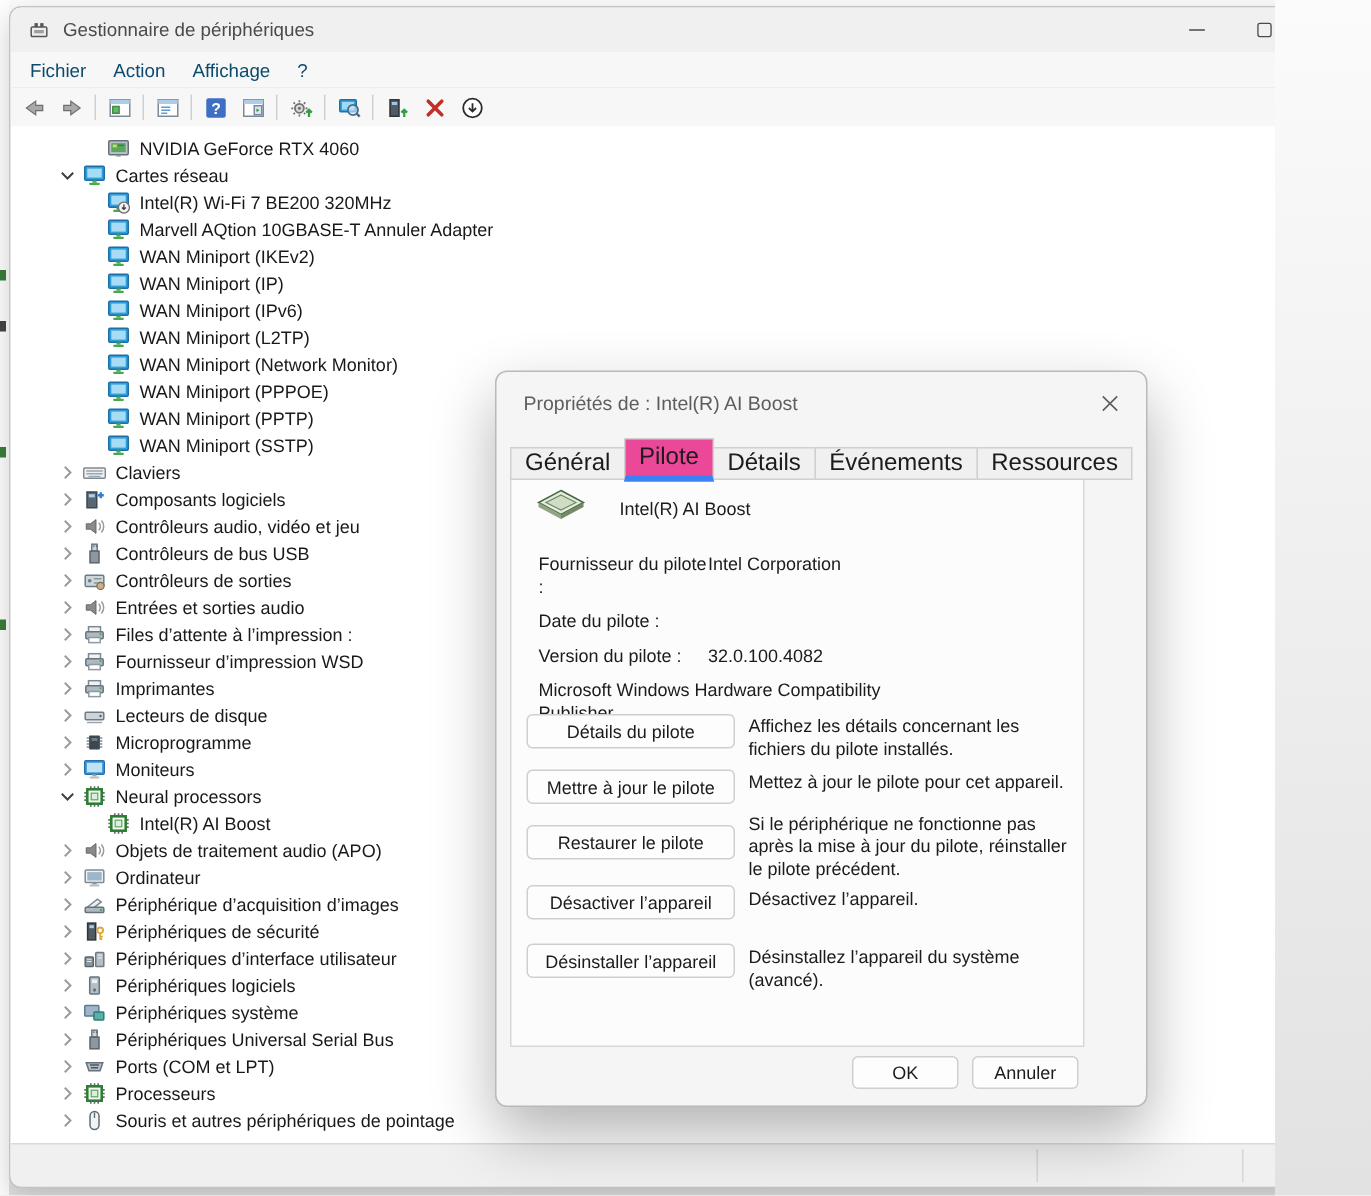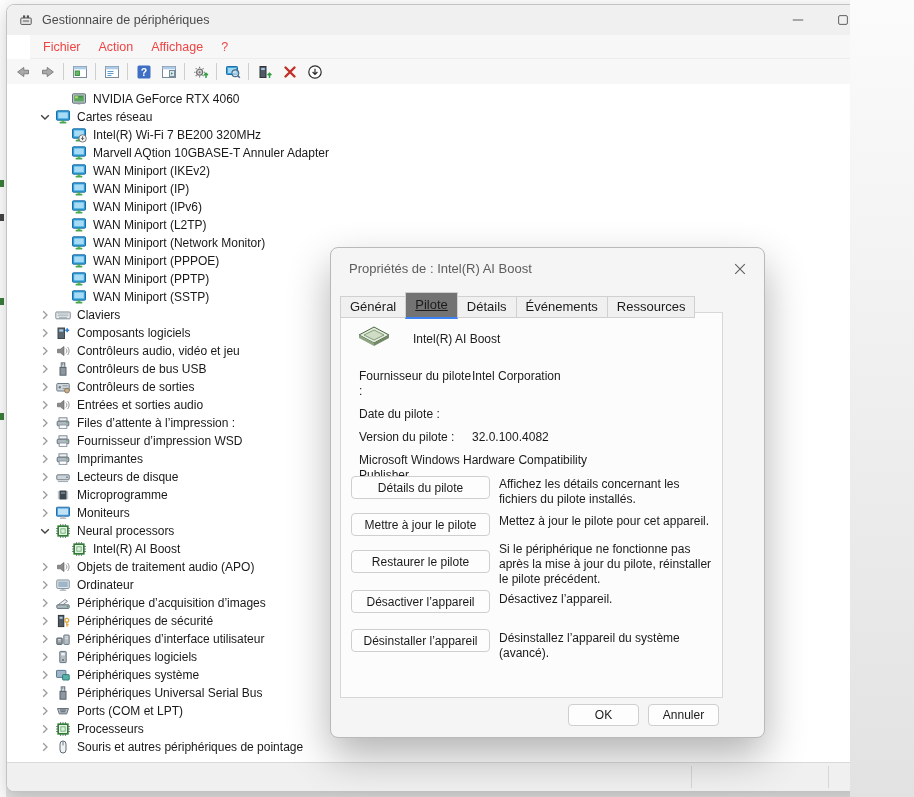--- a/index.html
+++ b/index.html
@@ -9,21 +9,21 @@
   .sliver i{position:absolute;left:0;width:4px;height:7px;}
 
   .win{position:absolute;left:6px;top:4px;width:903px;height:786px;background:#fff;
        border:1px solid #c3c3c3;border-radius:8px;box-shadow:0 6px 18px rgba(0,0,0,.18);overflow:hidden;}
   .titlebar{height:30px;background:#f0f0f0;display:flex;align-items:center;}
   .appicon{margin-left:11px;width:16px;height:16px;}
   .apptitle{font-size:12.5px;color:#4a4a4a;margin-left:8px;}
   .caption{margin-left:auto;display:flex;height:100%;}
   .capbtn{width:45px;display:flex;align-items:center;justify-content:center;}
   .menubar{height:23px;background:#f7f7f7;display:flex;align-items:center;padding-left:4px;
-           font-size:12.5px;color:#ef4444;border-bottom:1px solid #ededed;margin-left:23px;}
+           font-size:12.5px;color:#0c4a6e;border-bottom:1px solid #ededed;}
   .menu-item{padding:2px 9px;}
   .toolbar{height:25px;background:#f7f7f7;display:flex;align-items:center;padding-left:3px;
            border-bottom:1px solid #8f8f8f;}
   .tbtn{width:25px;height:22px;display:flex;align-items:center;justify-content:center;}
   .tsep{width:1px;height:17px;background:#cfcfcf;margin:0 3px;}
   .tbtn svg,.capbtn svg,.appicon svg{display:block;}
 
   .tree{position:absolute;left:0;top:79px;right:16px;bottom:28px;background:#fff;padding-top:6px;overflow:hidden;}
   .trow{height:18px;display:flex;align-items:center;font-size:12px;color:#191919;white-space:nowrap;}
   .chev{width:20px;height:16px;display:flex;align-items:center;justify-content:center;flex:0 0 20px;}
@@ -36,24 +36,24 @@
   .vthumb{position:absolute;left:6px;top:97px;width:3px;height:538px;background:#8c8c8c;border-radius:2px;}
 
   .statusbar{position:absolute;left:0;right:0;bottom:0;height:28px;background:#f0f0f0;border-top:1px solid #dadada;}
   .ssep{position:absolute;top:3px;bottom:3px;width:1px;background:#d6d6d6;}
 
   .dialog{position:absolute;left:330px;top:247px;width:401px;height:489px;background:#f5f5f5;
           border:1px solid #b9b9b9;border-radius:8px;box-shadow:0 18px 42px rgba(0,0,0,.30);z-index:5;padding-left:32px;}
   .dtitle{position:absolute;left:18px;top:13px;font-size:13px;color:#5d5d5d;}
   .dclose{position:absolute;right:13px;top:10px;width:22px;height:22px;display:flex;align-items:center;justify-content:center;}
   .tabs{position:absolute;left:9px;top:44px;display:flex;align-items:flex-end;z-index:2;}
-  .tab{height:20px;line-height:20px;padding:0 9px;font-size:13px;color:#1b1b1b;background:#f0f0f0;
+  .tab{height:20px;line-height:20px;padding:0 9px;font-size:16px;color:#1b1b1b;background:#f0f0f0;
        border:1px solid #d0d0d0;margin-right:-1px;}
-  .tab.active{height:24px;line-height:24px;background:#737373;border-bottom:2px solid #3b82f6;
-       margin-bottom:-1px;position:relative;z-index:3;text-decoration:underline;}
+  .tab.active{height:24px;line-height:24px;background:#ec4899;border-bottom:4px solid #3b82f6;
+       margin-bottom:-1px;position:relative;z-index:3;}
   .tabpage{position:absolute;left:9px;top:64px;width:381px;height:384px;background:#fcfcfc;
        border:1px solid #d7d7d7;z-index:1;}
   .devrow{position:absolute;left:16px;top:12px;display:flex;align-items:center;}
   .devname{margin-left:22px;font-size:12px;color:#1b1b1b;}
   .fields{position:absolute;left:18px;top:56px;right:8px;}
   .frow{display:flex;font-size:12px;color:#1b1b1b;margin-bottom:8px;}
   .flabel{width:113px;flex:0 0 113px;line-height:15px;}
   .fvalue{width:242px;line-height:15px;}
   .arow{position:absolute;left:10px;right:8px;}
   .abtn{position:absolute;left:0;width:139px;height:23px;background:#fdfdfd;border:1px solid #cfcfcf;

